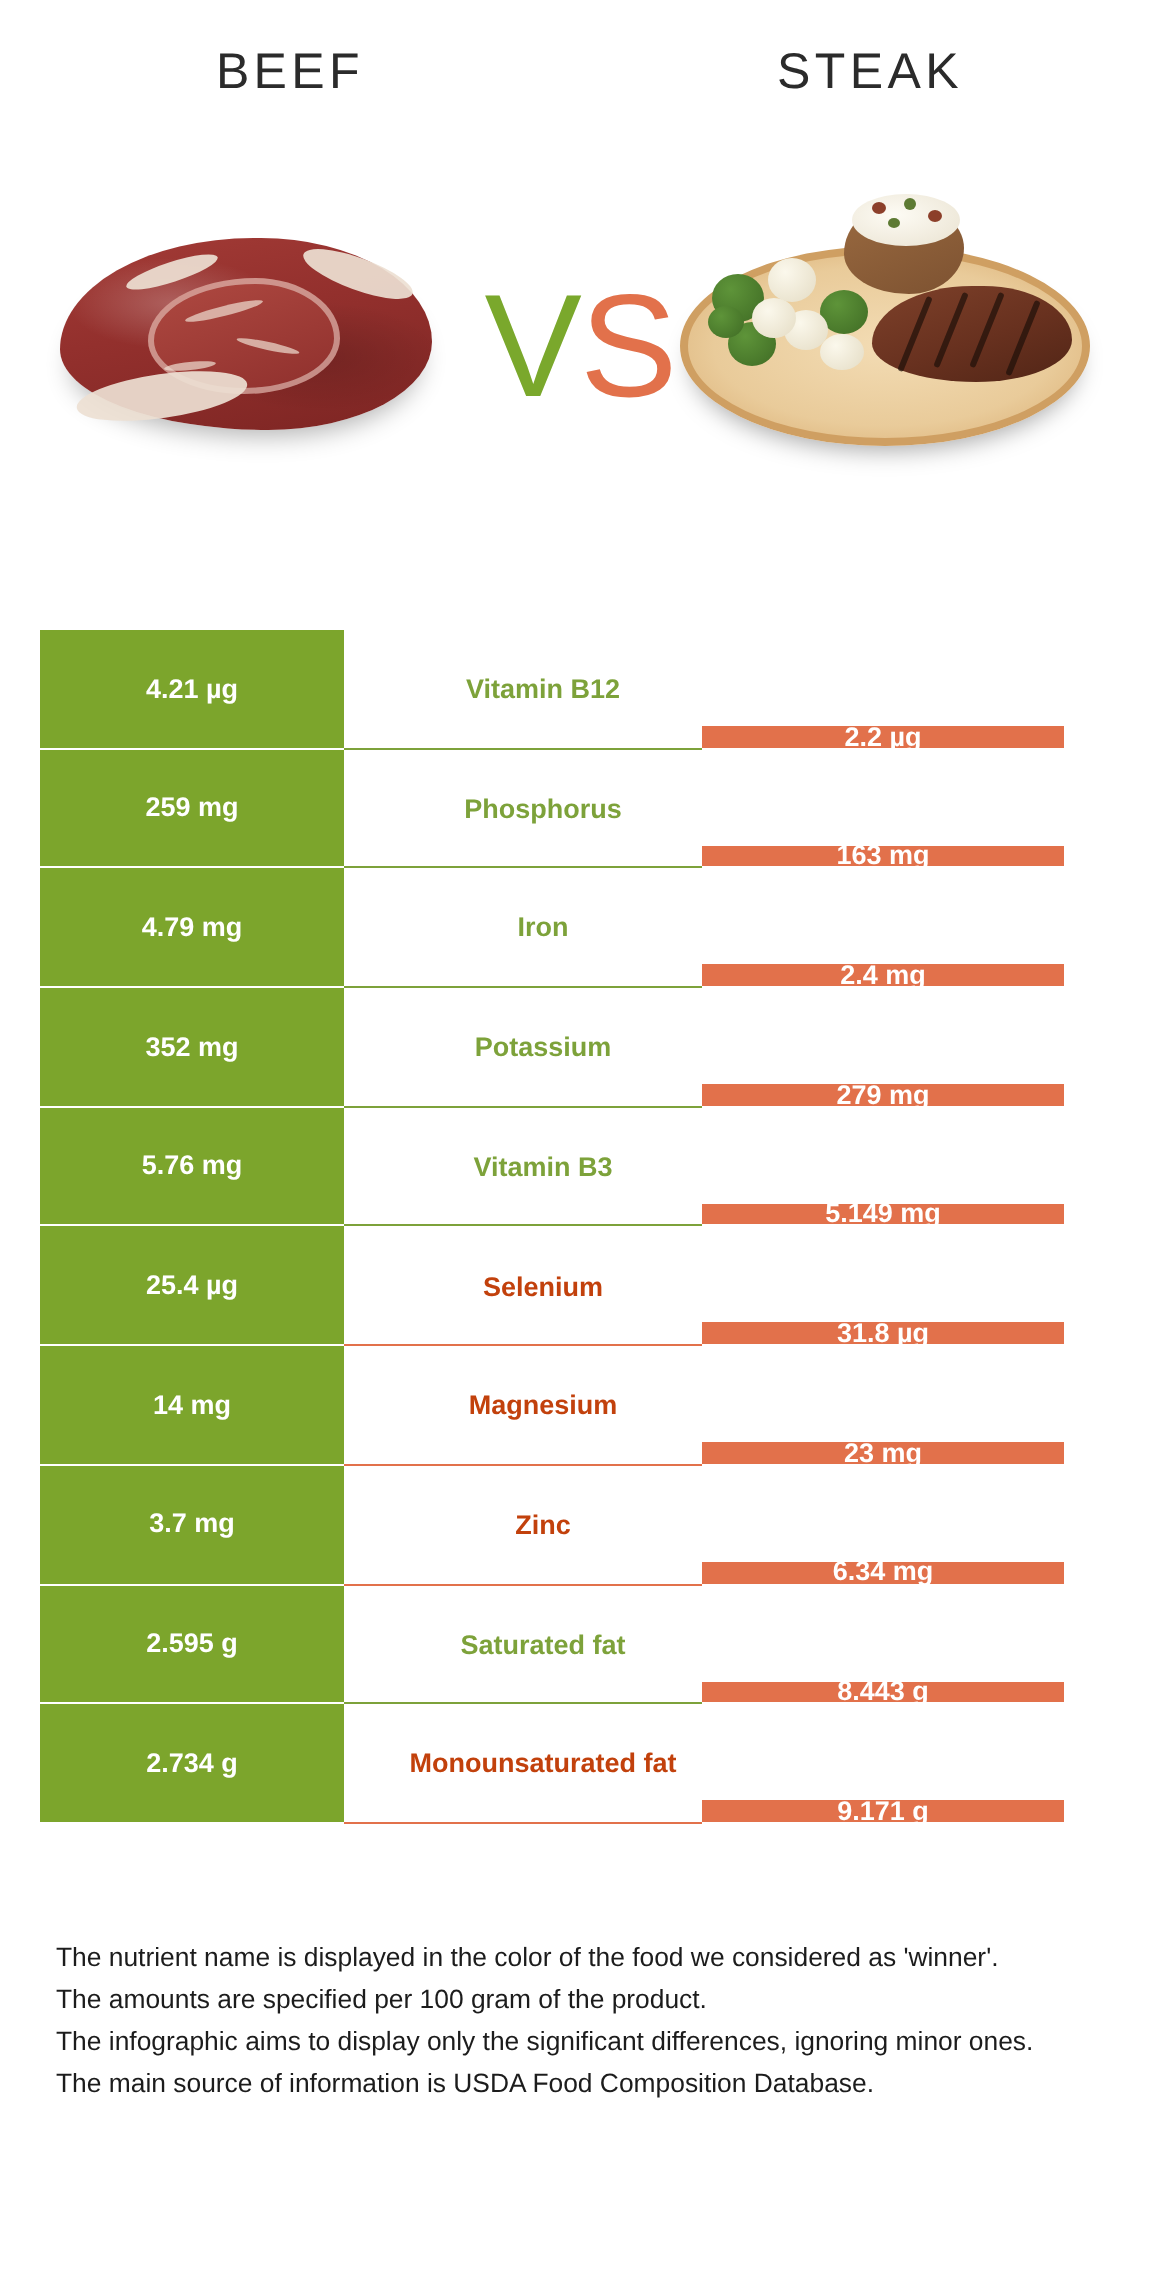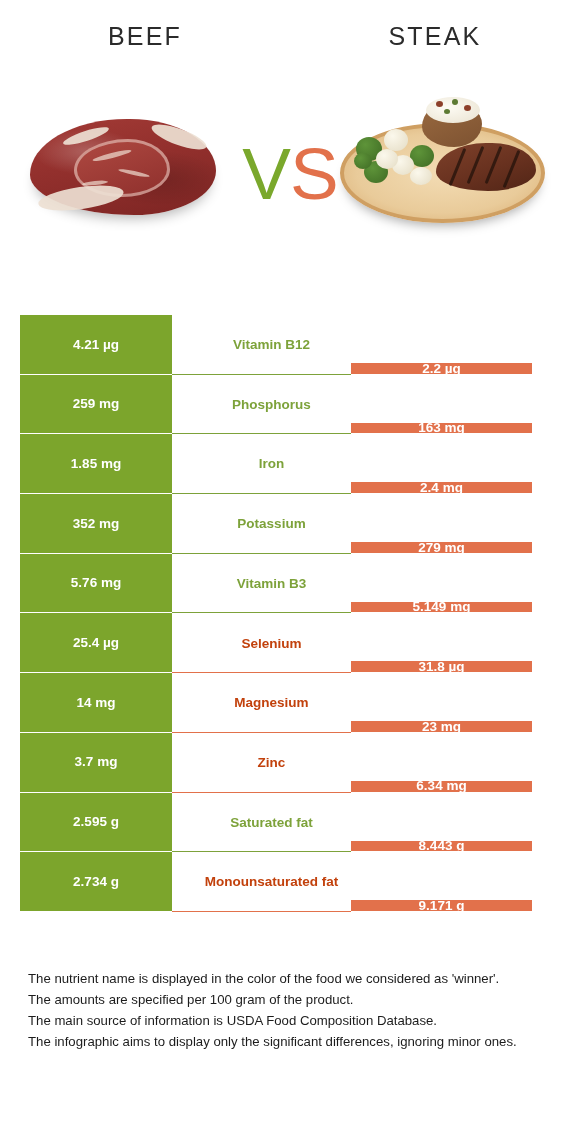--- a/index.html
+++ b/index.html
@@ -287,21 +287,21 @@
         <div class="cell left">4.21 µg</div>
         <div class="cell mid">Vitamin B12</div>
         <div class="cell right">2.2 µg</div>
       </div>
       <div class="row win-beef">
         <div class="cell left">259 mg</div>
         <div class="cell mid">Phosphorus</div>
         <div class="cell right">163 mg</div>
       </div>
       <div class="row win-beef">
-        <div class="cell left">1.85 mg</div>
+        <div class="cell left">4.79 mg</div>
         <div class="cell mid">Iron</div>
         <div class="cell right">2.4 mg</div>
       </div>
       <div class="row win-beef">
         <div class="cell left">352 mg</div>
         <div class="cell mid">Potassium</div>
         <div class="cell right">279 mg</div>
       </div>
       <div class="row win-beef">
         <div class="cell left">5.76 mg</div>
@@ -331,17 +331,17 @@
       <div class="row win-steak">
         <div class="cell left">2.734 g</div>
         <div class="cell mid">Monounsaturated fat</div>
         <div class="cell right">9.171 g</div>
       </div>
     </div>
 
   <div class="note">
     <div>The nutrient name is displayed in the color of the food we considered as 'winner'.</div>
     <div>The amounts are specified per 100 gram of the product.</div>
+    <div>The infographic aims to display only the significant differences, ignoring minor ones.</div>
     <div>The main source of information is USDA Food Composition Database.</div>
-    <div>The infographic aims to display only the significant differences, ignoring minor ones.</div>
   </div>
 
 </div>
 
 </body></html>

